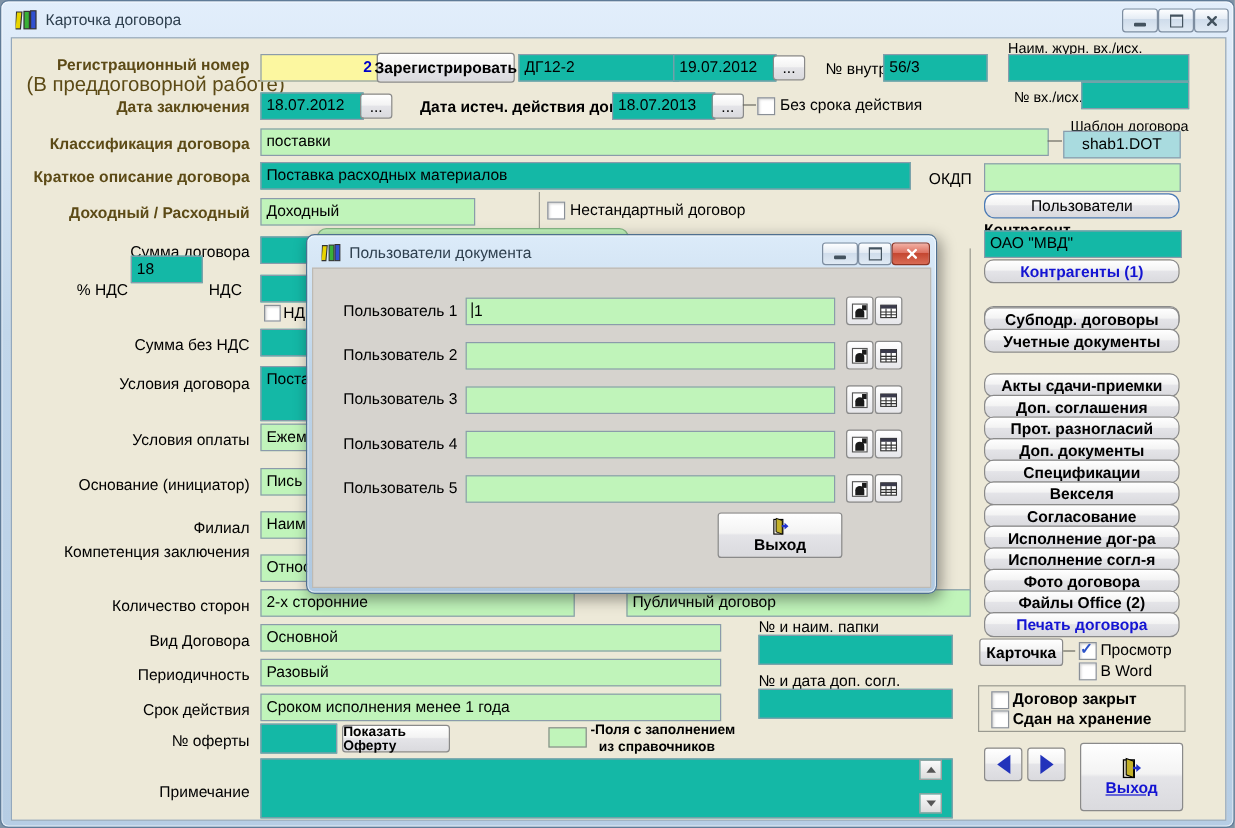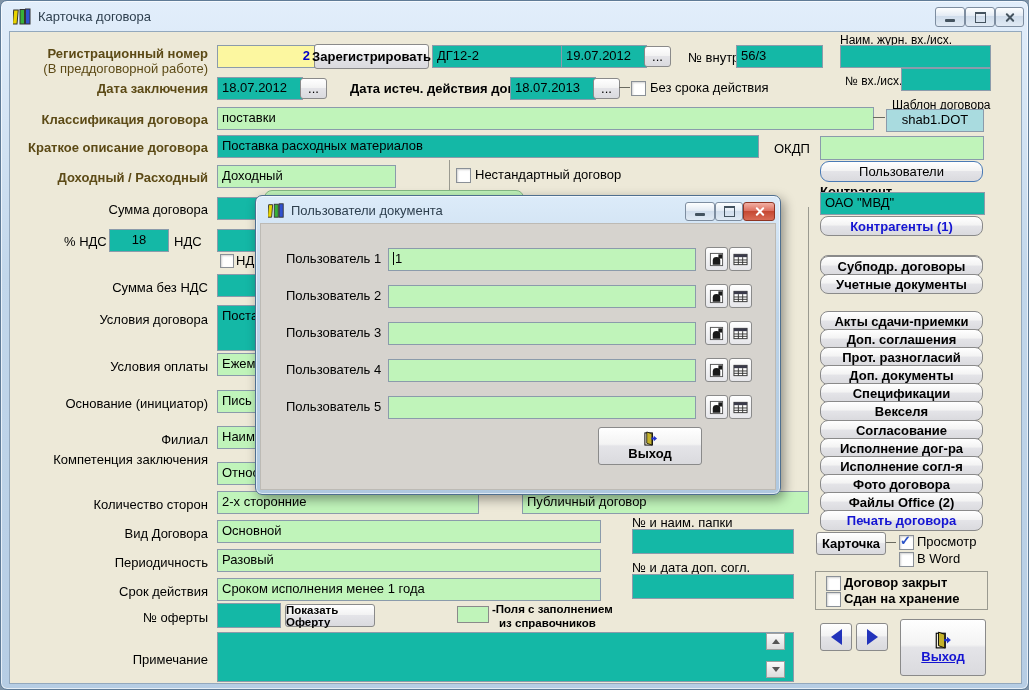--- a/index.html
+++ b/index.html
@@ -20,21 +20,21 @@
   .cap .bar{width:10px;height:3px;background:#44535f;border-radius:1px;margin-top:6px}
   .cap .box{width:9px;height:8px;border:1px solid #44535f;border-top-width:2px;background:transparent}
   .xgl{position:relative;width:11px;height:11px}
   .xgl::before,.xgl::after{content:"";position:absolute;left:5px;top:0;width:2px;height:11px;background:#44535f;border-radius:1px}
   .xgl::before{transform:rotate(45deg)}.xgl::after{transform:rotate(-45deg)}
   .cap.red{background:linear-gradient(#f2b0a4,#dd7161 45%,#c3452f 45%,#d96b55);border-color:#8e3423}
   .cap.red .xgl::before,.cap.red .xgl::after{background:#fff}
   
   .rl{position:absolute;left:20px;width:186px;text-align:right;color:#000;white-space:nowrap}
   .bb{font-weight:bold;color:#5c4a16}
-  .bs{color:#5c4a16;font-size:13px}
+  .bs{color:#5c4a16;font-size:17px}
   .pl{position:absolute;color:#000;white-space:nowrap}
   .b{font-weight:bold}
   .sm{font-size:12px}
   
   .fld{position:absolute;background:#14b8a6;border:1px solid #8b9bab;padding:2px 4px;
        line-height:16px;white-space:nowrap;overflow:hidden;color:#000}
   .green{background:#c0f4ba}
   .yellow{background:#fcf7a0;text-align:right;color:#0000c8;font-weight:bold}
   .cyan{background:#a9dbdf;text-align:center}
   
@@ -155,21 +155,21 @@
       <div class="btn side-btn" style="left:818px;top:436px;width:161px;height:18px">Исполнение дог-ра</div>
       <div class="btn side-btn" style="left:818px;top:454px;width:161px;height:18px">Исполнение согл-я</div>
       <div class="btn side-btn" style="left:818px;top:472px;width:161px;height:18px">Фото договора</div>
       <div class="btn side-btn" style="left:818px;top:490px;width:161px;height:18px">Файлы Office (2)</div>
       <div class="btn side-btn blue-t" style="left:818px;top:508px;width:161px;height:19px">Печать договора</div>
 
       <div class="rl" style="top:200px">Сумма договора</div>
       <div class="fld" style="left:215px;top:195px;width:120px;height:17px"></div>
       <div class="round-frag" style="left:262px;top:188px;width:258px;height:12px"></div>
       <div class="pl" style="left:62px;top:232px">% НДС</div>
-      <div class="fld" style="left:107px;top:227px;width:50px;height:17px;text-align:center">18</div>
+      <div class="fld" style="left:107px;top:211px;width:50px;height:17px;text-align:left">18</div>
       <div class="pl" style="left:172px;top:232px">НДС</div>
       <div class="fld" style="left:215px;top:227px;width:120px;height:17px"></div>
       <div class="chk" style="left:218px;top:252px;width:12px;height:12px"></div>
       <div class="pl" style="left:234px;top:251px">НД</div>
       <div class="rl" style="top:278px">Сумма без НДС</div>
       <div class="fld" style="left:215px;top:272px;width:120px;height:17px"></div>
       <div class="rl" style="top:310px">Условия договора</div>
       <div class="fld" style="left:215px;top:303px;width:150px;height:40px">Поста</div>
       <div class="rl" style="top:357px">Условия оплаты</div>
       <div class="fld green" style="left:215px;top:351px;width:150px;height:17px">Ежем</div>

